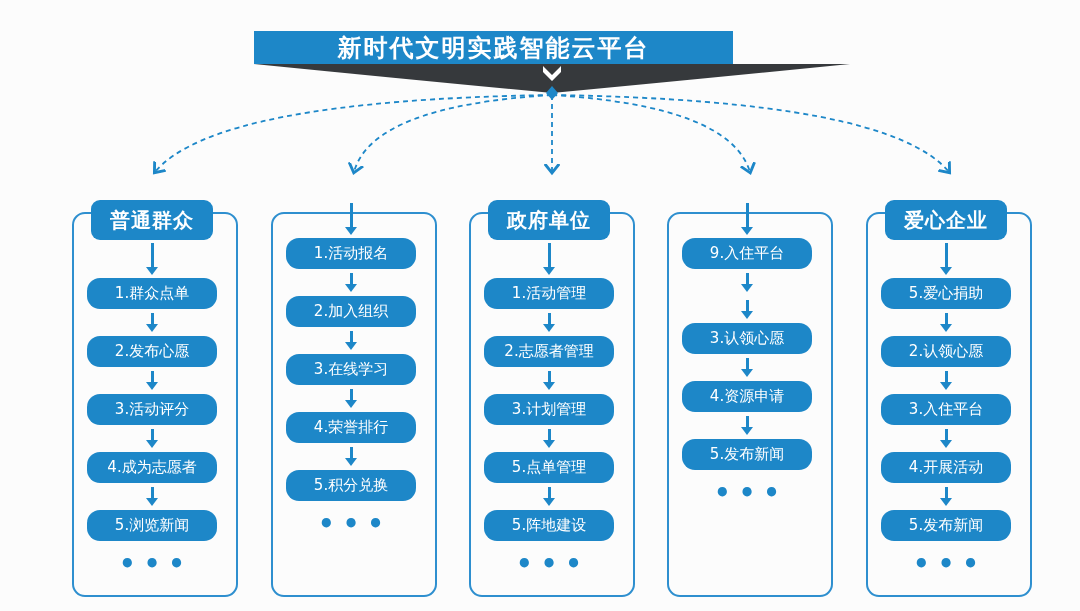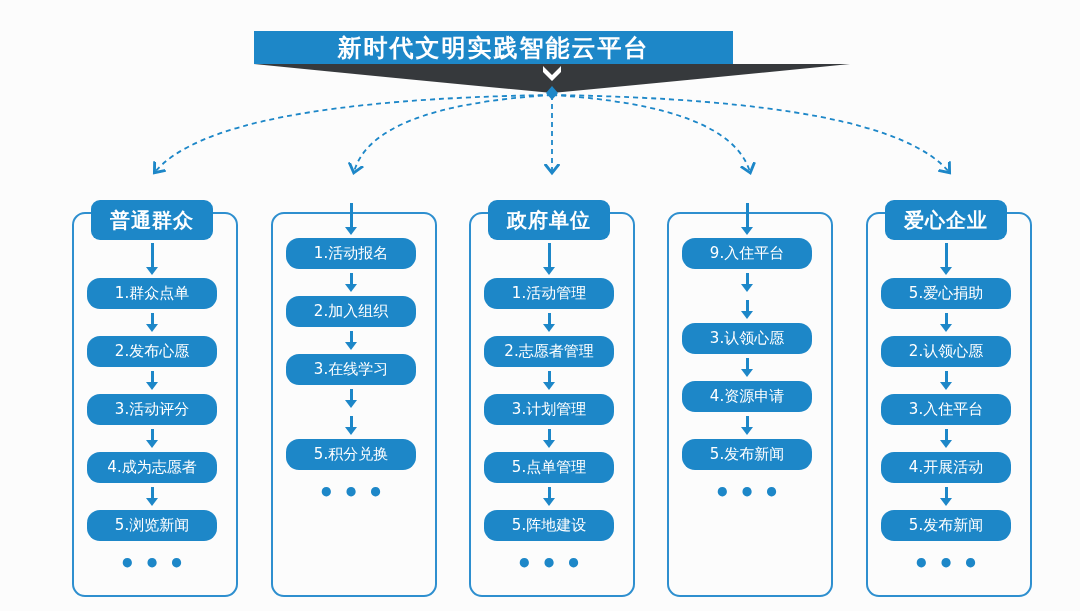--- a/index.html
+++ b/index.html
@@ -132,20 +132,21 @@
 
   <div class="column" style="left:271px">
     <div class="frame"></div>
     <i class="v-arrow lg"></i>
     <div class="step">1.活动报名</div>
     <i class="v-arrow sm"></i>
     <div class="step">2.加入组织</div>
     <i class="v-arrow sm"></i>
     <div class="step">3.在线学习</div>
     <i class="v-arrow sm"></i>
+    <div class="step">4.荣誉排行</div>
     <i class="v-arrow sm"></i>
     <div class="step">5.积分兑换</div>
     <div class="more-dots">•••</div>
   </div>
 
   <div class="column" style="left:469px">
     <div class="frame"></div>
     <div class="col-title">政府单位</div>
     <i class="v-arrow lg"></i>
     <div class="step">1.活动管理</div>

